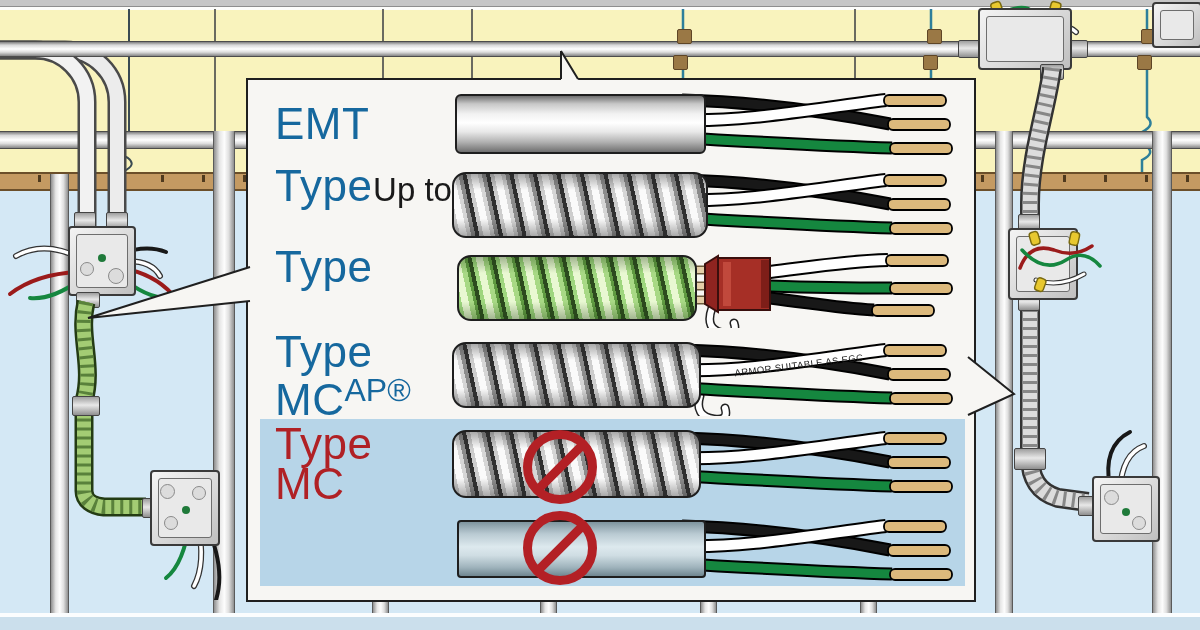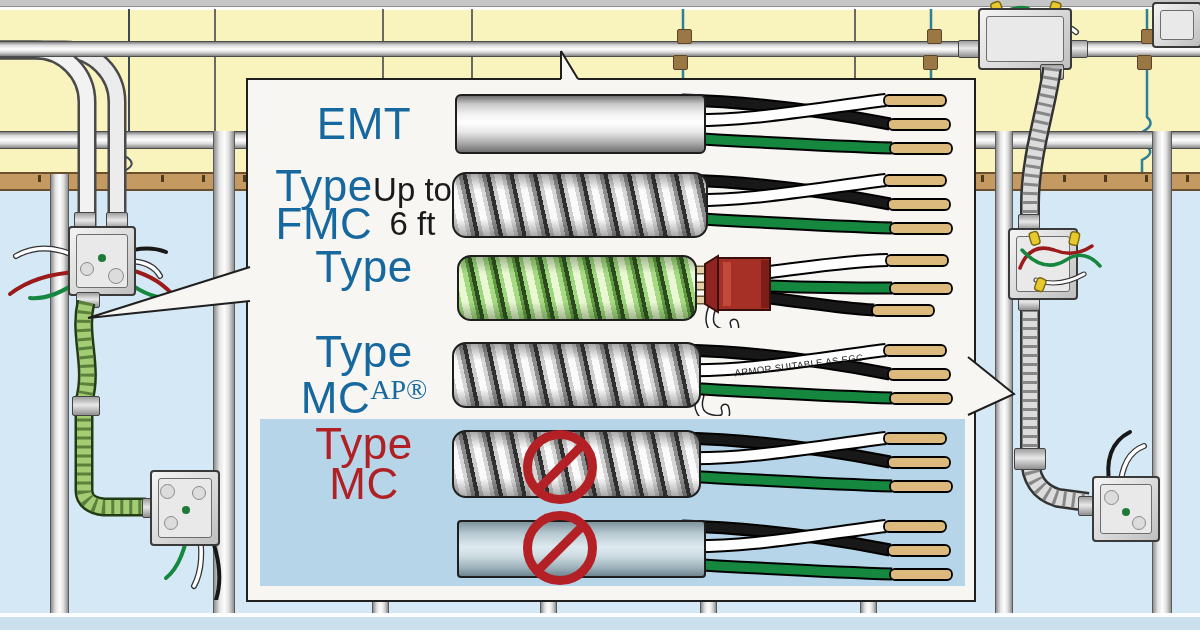--- a/index.html
+++ b/index.html
@@ -28,25 +28,25 @@
 
   .jbox{background:linear-gradient(135deg,#F4F4F4 0%,#D9D9D9 55%,#BFBFBF 100%);border:2px solid #3A3A3A;border-radius:4px;}
   .jbox-inner{position:absolute;left:6px;top:6px;right:6px;bottom:6px;border:1.5px solid #6E6E6E;border-radius:3px;background:#E9E9E9;}
   .ko{position:absolute;border-radius:50%;border:1.5px solid #8A8A8A;background:#DCDCDC;}
   .dot-green{position:absolute;border-radius:50%;background:#1F7A3A;width:8px;height:8px;}
 
   
   .callout{left:246px;top:78px;width:726px;height:520px;background:var(--callout-bg,#F7F6F3);border:2px solid #1F1F1F;z-index:41;}
   .tails{left:0;top:0;width:1200px;height:630px;z-index:42;pointer-events:none;}
   .panel{left:12px;top:339px;width:705px;height:167px;background:var(--highlight-panel,#B7D5E8);}
-  .lbl{position:absolute;left:0;width:210px;text-align:center;font-size:44px;line-height:40px;color:var(--label-allowed,#16689E);letter-spacing:.5px;padding-left:11px;}
+  .lbl{position:absolute;left:16px;width:210px;font-size:44px;line-height:40px;color:var(--label-allowed,#16689E);letter-spacing:.5px;padding-left:11px;}
   .lbl.red{color:var(--label-prohibited,#B02125);}
   .lbl.narrow{width:130px;}
   .note{position:absolute;left:112px;width:105px;text-align:center;font-size:33px;line-height:32px;color:var(--note-text,#1A1A1A);}
-  .lbl sup{font-size:28px;vertical-align:14px;letter-spacing:0;font-family:Liberation Serif, serif;}
+  .lbl sup{font-size:32px;vertical-align:14px;letter-spacing:0;}
 
   .cond{position:absolute;border:2px solid #1E1E1E;z-index:3;}
   .cond-emt{border-radius:6px;background:linear-gradient(180deg,#6F6F6F 0%,#C7C7C7 14%,#F2F2F2 32%,#FFFFFF 48%,#E8E8E8 64%,#B2B2B2 82%,#6F6F6F 100%);}
   .cond-flex{border-radius:14px;background:linear-gradient(180deg,rgba(40,40,40,.38) 0%,rgba(255,255,255,0) 26%,rgba(255,255,255,0) 72%,rgba(40,40,40,.38) 100%),repeating-linear-gradient(78deg,#2F2F2F 0 2px,#CDCDCD 2px 6px,#FAFAFA 6px 13px,#D6D6D6 13px 17px,#8C8C8C 17px 21px,#2F2F2F 21px 23px);}
   .cond-ac{border-radius:14px;background:linear-gradient(180deg,rgba(30,60,20,.35) 0%,rgba(255,255,255,0) 26%,rgba(255,255,255,0) 72%,rgba(30,60,20,.35) 100%),repeating-linear-gradient(78deg,#2C4A1E 0 2px,#9ED67E 2px 6px,#E9F8D2 6px 13px,#A8D985 13px 18px,#5F9A41 18px 21px,#2C4A1E 21px 23px);}
   .cond-pvc{border-radius:4px;background:linear-gradient(180deg,#7E949E 0%,#B9CAD2 22%,#DDE9EE 46%,#CFDDE3 62%,#9FB3BC 84%,#6F8690 100%);}
 
   .wires{position:absolute;left:430px;width:290px;height:80px;z-index:1;}
   .nosign{position:absolute;width:74px;height:74px;border:9px solid var(--prohibition,#B32025);border-radius:50%;z-index:6;box-sizing:border-box;}
   .nosign .bar{position:absolute;left:24px;top:-5px;width:9px;height:66px;background:var(--prohibition,#B32025);transform:rotate(45deg);}
@@ -227,23 +227,21 @@
       <path d="M4,52 C80,56 150,60 214,62" stroke="#15873F" stroke-width="9" fill="none"></path>
       <path d="M4,34 C70,36 140,22 208,14" stroke="#000" stroke-width="14" fill="none"></path>
       <path d="M4,34 C70,36 140,22 208,14" stroke="#FFF" stroke-width="10" fill="none"></path>
       <rect x="206" y="9" width="62" height="11" rx="5" fill="#DCB97C" stroke="#000" stroke-width="1.8"></rect>
       <rect x="210" y="33" width="62" height="11" rx="5" fill="#DCB97C" stroke="#000" stroke-width="1.8"></rect>
       <rect x="212" y="57" width="62" height="11" rx="5" fill="#DCB97C" stroke="#000" stroke-width="1.8"></rect>
     </svg>
     <div class="cond cond-emt" style="left:207px;top:14px;width:247px;height:56px"></div>
 
     <div class="lbl narrow" style="top:86px">Type</div>
-    <div class="lbl narrow" style="top:124px">FMC</div>
     <div class="note" style="top:94px">Up to</div>
-    <div class="note" style="top:128px">6 ft</div>
     <svg class="wires" style="top:86px" viewBox="0 0 290 80">
       <path d="M4,14 C80,16 150,26 212,38" stroke="#000" stroke-width="13" fill="none"></path>
       <path d="M4,14 C80,16 150,26 212,38" stroke="#181818" stroke-width="9" fill="none"></path>
       <path d="M4,52 C80,56 150,60 214,62" stroke="#000" stroke-width="13" fill="none"></path>
       <path d="M4,52 C80,56 150,60 214,62" stroke="#15873F" stroke-width="9" fill="none"></path>
       <path d="M4,34 C70,36 140,22 208,14" stroke="#000" stroke-width="14" fill="none"></path>
       <path d="M4,34 C70,36 140,22 208,14" stroke="#FFF" stroke-width="10" fill="none"></path>
       <rect x="206" y="9" width="62" height="11" rx="5" fill="#DCB97C" stroke="#000" stroke-width="1.8"></rect>
       <rect x="210" y="33" width="62" height="11" rx="5" fill="#DCB97C" stroke="#000" stroke-width="1.8"></rect>
       <rect x="212" y="57" width="62" height="11" rx="5" fill="#DCB97C" stroke="#000" stroke-width="1.8"></rect>

